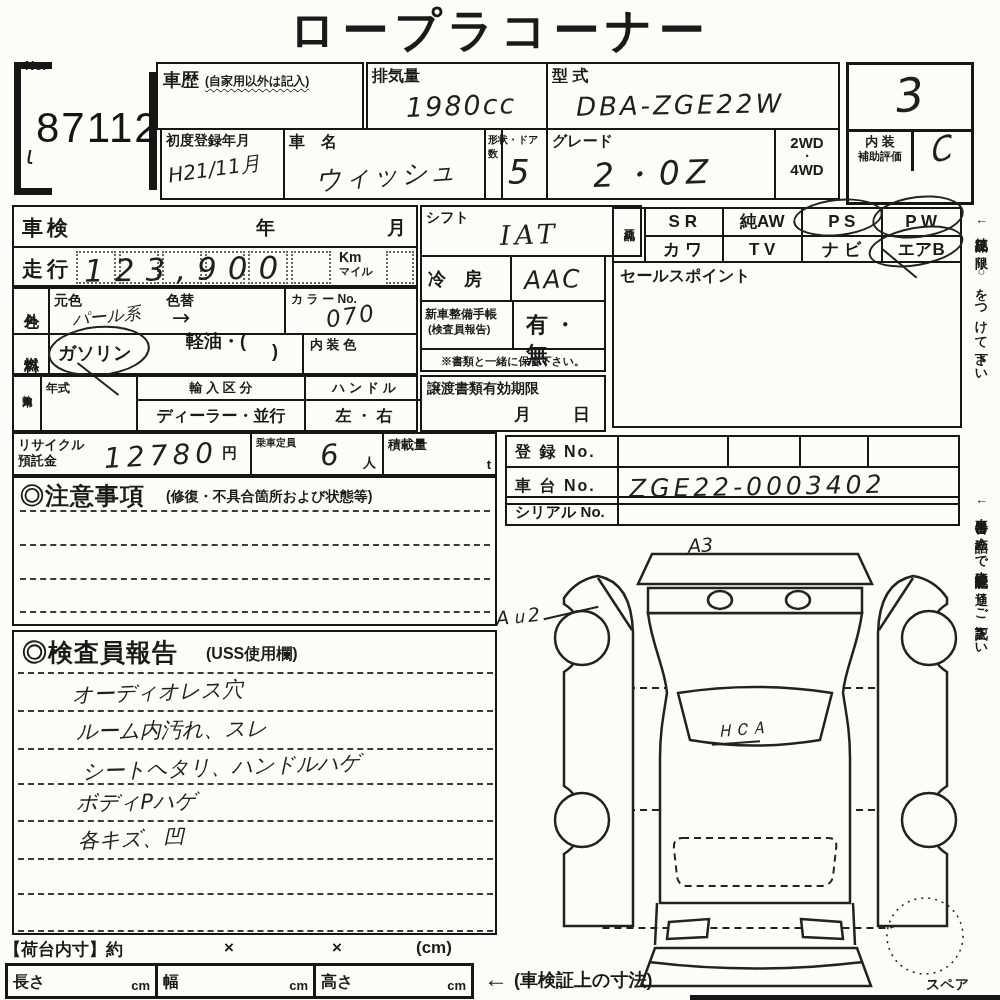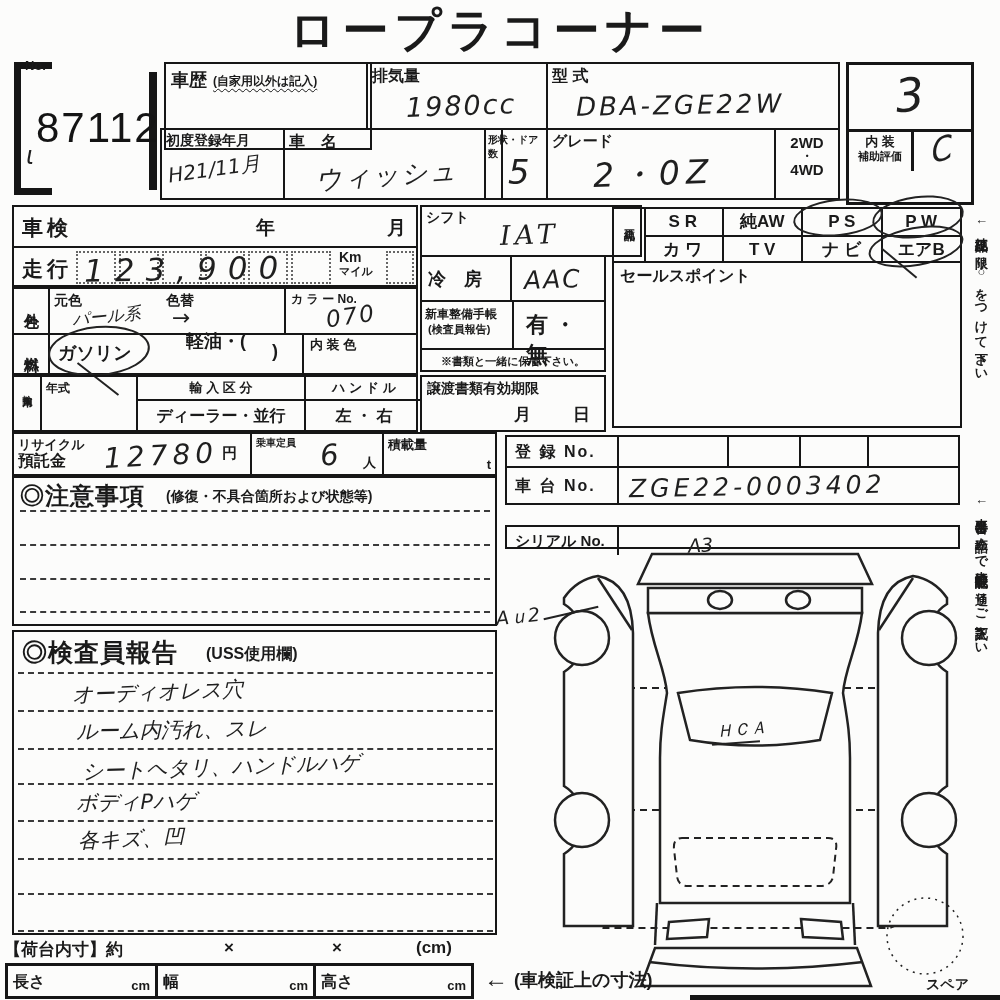--- a/index.html
+++ b/index.html
@@ -28,21 +28,21 @@
   <div class="abs lbl" style="left:250px;top:0;width:500px;height:56px;font-size:46px;font-weight:900;letter-spacing:6px;text-align:center;">ロープラコーナー</div>
 
   <div class="abs blackbar" style="left:14px;top:62px;width:7px;height:133px;"></div>
   <div class="abs blackbar" style="left:14px;top:62px;width:38px;height:7px;"></div>
   <div class="abs blackbar" style="left:14px;top:188px;width:38px;height:7px;"></div>
   <div class="abs blackbar" style="left:149px;top:72px;width:8px;height:118px;"></div>
   <div class="abs lbl" style="left:25px;top:58px;font-size:13px;">No.</div>
   <div class="abs" style="left:36px;top:104px;font-size:42px;letter-spacing:2px;font-weight:500;">87112</div>
   <div class="abs hw" style="left:26px;top:142px;font-size:24px;">ι</div>
 
-  <div class="abs b2" style="left:164px;top:62px;width:208px;height:88px;">
+  <div class="abs b2" style="left:156px;top:62px;width:208px;height:68px;">
     <span class="lbl" style="position:absolute;top:4px;left:5px;font-size:18px;">車歴</span>
     <span class="lbl wavy" style="position:absolute;top:9px;left:47px;font-size:12px;">(自家用以外は記入)</span>
   </div>
   <div class="abs b2" style="left:366px;top:62px;width:182px;height:68px;">
     <span class="lbl cell-label" style="font-size:16px;">排気量</span>
     <span class="hw" style="position:absolute;top:26px;left:38px;font-size:27px;letter-spacing:2px;transform:rotate(-2deg);">1980cc</span>
   </div>
   <div class="abs b2" style="left:546px;top:62px;width:294px;height:68px;">
     <span class="lbl cell-label" style="font-size:16px;">型 式</span>
     <span class="hw" style="position:absolute;top:26px;left:28px;font-size:26px;letter-spacing:3px;transform:rotate(-1deg);">DBA-ZGE22W</span>
@@ -147,21 +147,21 @@
       <div style="display:flex;height:29px;">
         <div class="lbl" style="width:166px;text-align:center;font-size:16px;line-height:29px;">ディーラー・並行</div>
         <div class="lbl" style="flex:1;text-align:center;font-size:16px;line-height:29px;border-left:2px solid #161616;">左 ・ 右</div>
       </div>
     </div>
   </div>
 
   <div class="abs b2" style="left:12px;top:432px;width:485px;height:44px;">
     <div style="position:absolute;left:4px;top:3px;">
       <div class="lbl" style="font-size:13px;line-height:16px;">リサイクル</div>
-      <div class="lbl" style="font-size:16px;line-height:16px;">預託金</div>
+      <div class="lbl" style="font-size:13px;line-height:16px;">預託金</div>
     </div>
     <span class="hw" style="position:absolute;left:90px;top:5px;font-size:28px;letter-spacing:5px;transform:rotate(-3deg);display:inline-block;">12780</span>
     <span class="lbl" style="position:absolute;left:208px;top:10px;font-size:15px;">円</span>
     <div style="position:absolute;left:236px;top:0;width:132px;height:40px;border-left:2px solid #161616;">
       <span class="lbl" style="position:absolute;left:4px;top:2px;font-size:10px;">乗車定員</span>
       <span class="hw" style="position:absolute;left:68px;top:4px;font-size:29px;transform:rotate(-5deg);display:inline-block;">6</span>
       <span class="lbl" style="position:absolute;right:8px;bottom:2px;font-size:13px;">人</span>
     </div>
     <div style="position:absolute;left:368px;top:0;width:113px;height:40px;border-left:2px solid #161616;">
       <span class="lbl" style="position:absolute;left:4px;top:2px;font-size:13px;">積載量</span>
@@ -258,21 +258,21 @@
     <div style="position:absolute;left:110px;top:0;width:2px;height:29px;background:#161616;"></div>
     <div style="position:absolute;left:220px;top:0;width:2px;height:29px;background:#161616;"></div>
     <div style="position:absolute;left:292px;top:0;width:2px;height:29px;background:#161616;"></div>
     <div style="position:absolute;left:360px;top:0;width:2px;height:29px;background:#161616;"></div>
   </div>
   <div class="abs b2" style="left:505px;top:466px;width:455px;height:39px;">
     <span class="lbl" style="position:absolute;left:8px;top:8px;font-size:16px;letter-spacing:2px;">車 台 No.</span>
     <div style="position:absolute;left:110px;top:0;width:2px;height:35px;background:#161616;"></div>
     <span class="hw" style="position:absolute;left:122px;top:4px;font-size:25px;letter-spacing:4px;transform:rotate(-1deg);display:inline-block;">ZGE22-0003402</span>
   </div>
-  <div class="abs b2" style="left:505px;top:525px;width:455px;height:24px;">
+  <div class="abs b2" style="left:505px;top:496px;width:455px;height:30px;">
     <span class="lbl" style="position:absolute;left:8px;top:5px;font-size:15px;">シリアル No.</span>
     <div style="position:absolute;left:110px;top:0;width:2px;height:28px;background:#161616;"></div>
   </div>
 
   <svg class="abs" style="left:535px;top:538px;" width="430" height="452" viewBox="0 0 430 452">
     <g fill="none" stroke="#222" stroke-width="2.5">
 
       <g stroke-width="2" stroke-dasharray="7 5">
         <rect x="57" y="150" width="308" height="240" rx="12"></rect>
         <line x1="57" y1="272" x2="365" y2="272"></line>

